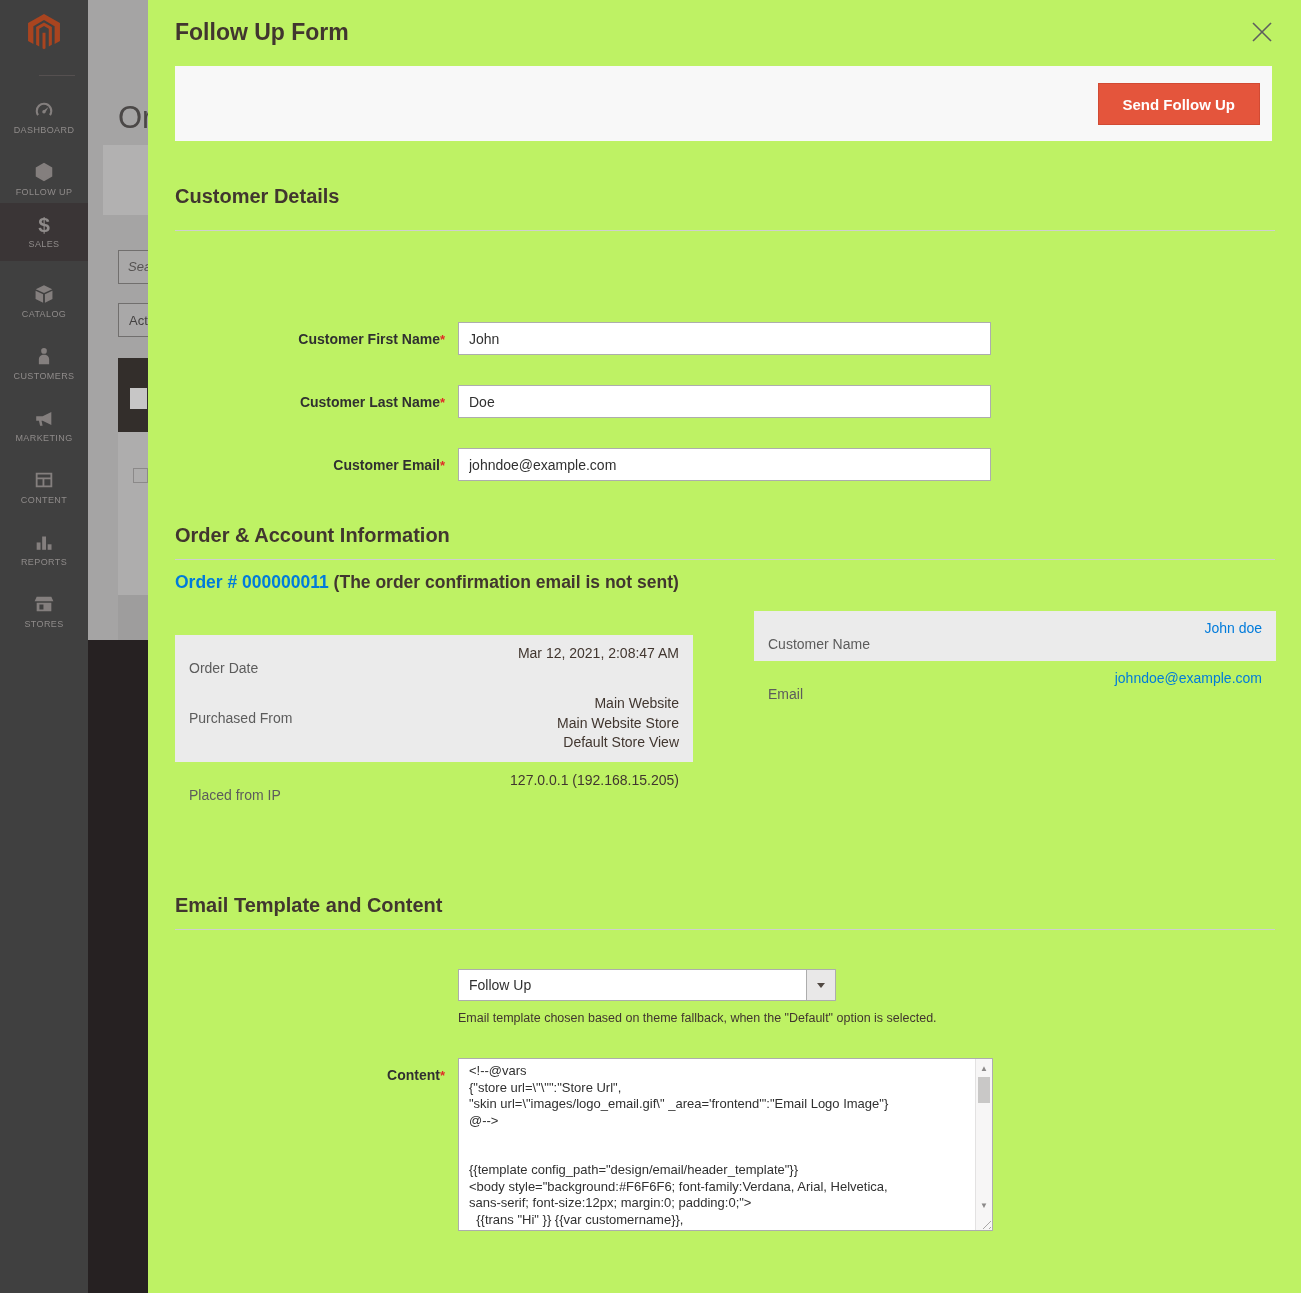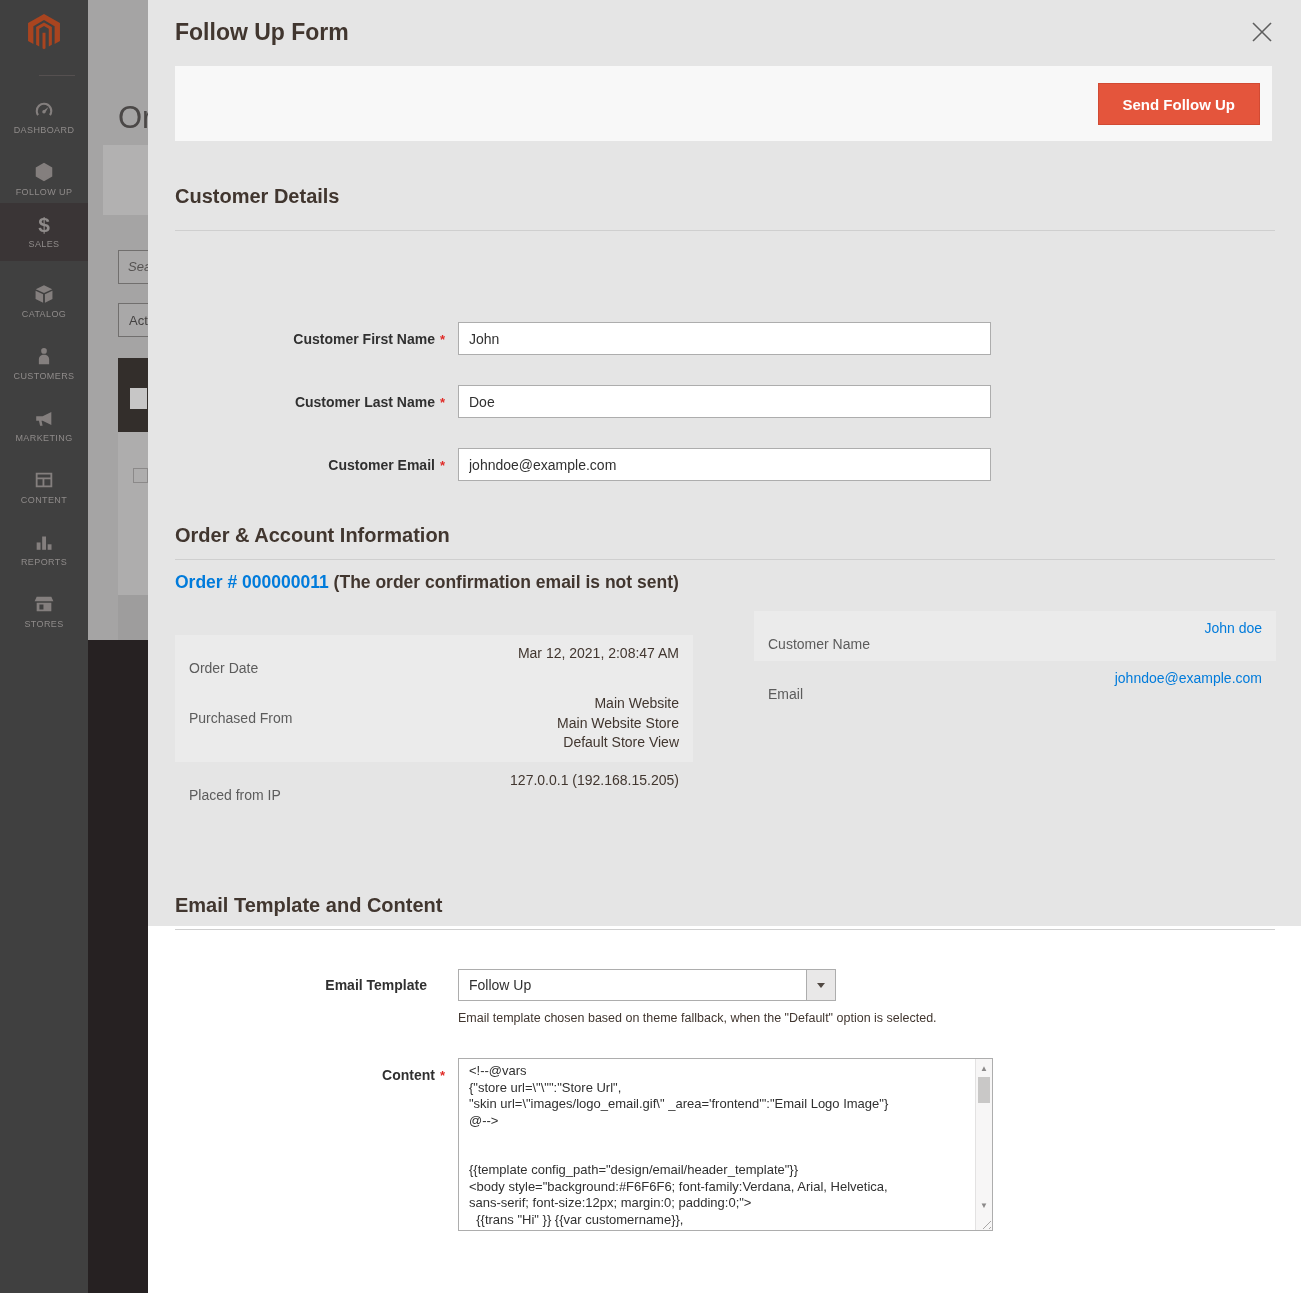--- a/index.html
+++ b/index.html
@@ -30,34 +30,34 @@
                 border:1px solid #716f6e; font-size:13px; color:#434140; padding:9px 0 0 10px;
                 white-space:nowrap; overflow:hidden; }
   .bg-grid-header { position:absolute; left:30px; top:358px; width:40px; height:74px; background:#332e2b; }
   .bg-grid-check { position:absolute; left:12px; top:30px; width:17px; height:21px; background:#c7c6c6; }
   .bg-rows { position:absolute; left:30px; top:432px; width:40px; height:163px; background:#aeadad; }
   .bg-row-check { position:absolute; left:15px; top:36px; width:15px; height:15px; border:1px solid #8b8989; }
   .bg-footer { position:absolute; left:30px; top:595px; width:40px; height:45px; background:#9e9d9d; }
   .bg-under { position:absolute; left:88px; top:640px; width:60px; height:653px; background:#262122; z-index:1; }
 
   
-  .modal { position:absolute; left:148px; top:0; width:1153px; height:926px; background:#e5e5e5; z-index:2; }
+  .modal { position:absolute; left:148px; top:0; width:1153px; height:1293px; background:#bef264; z-index:2; }
   .modal-title { position:absolute; left:27px; top:19px; font-size:23px; color:#41362f; }
   .close-btn { position:absolute; left:1100px; top:18px; width:28px; height:28px; cursor:pointer; }
   .close-btn svg { width:28px; height:28px; stroke:#5e5e5e; stroke-width:1.6; }
   .toolbar { position:absolute; left:27px; top:66px; width:1097px; height:75px; background:#f8f8f8; }
   .send-btn { position:absolute; right:12px; top:17px; height:42px; padding:0 24px; background:#e4553c;
               border:1px solid #d14a33; color:#fff; font-size:15px; font-weight:bold;
               font-family:"Liberation Sans", sans-serif; cursor:pointer; }
 
   .section-heading { position:absolute; left:27px; font-size:20px; color:#41362f; }
   .divider { position:absolute; left:27px; width:1100px; height:1px; background:#cfcfcf; }
 
   .field-label { position:absolute; left:27px; width:270px; height:33px; display:flex;
-                 align-items:center; justify-content:flex-end; gap:5px;
+                 align-items:center; justify-content:flex-end; 
                  font-size:14px; font-weight:bold; color:#303030; }
   .field-label.no-req { width:252px; }
   .req { color:#e02b27; font-size:13px; margin-top:2px; }
   .text-input { position:absolute; left:310px; width:533px; height:33px; border:1px solid #adadad;
                 background:#fff; padding:12px 10px; font-size:14px; color:#303030;
                 font-family:"Liberation Sans", sans-serif; }
 
   .order-title { position:absolute; left:27px; top:570px; width:524px; font-size:17.5px;
                  font-weight:bold; line-height:25px; color:#41362f; }
   .link { color:#007bdb; text-decoration:none; cursor:pointer; }
@@ -271,23 +271,20 @@
       </div>
       <div class="info-row">
         <span class="info-key">Email</span>
         <a class="link">johndoe@example.com</a>
       </div>
     </div>
 
     <h2 class="section-heading" style="top:894px">Email Template and Content</h2>
     <div class="divider" style="top:929px"></div>
 
-    <div class="field-label no-req" style="top:969px; height:32px">
-      <span>Email Template</span>
-    </div>
     <div class="select-box">
       <span class="select-value">Follow Up</span>
       <span class="select-arrow-btn">
         <span class="caret-down"></span>
       </span>
     </div>
     <div class="field-note">Email template chosen based on theme fallback, when the "Default" option is selected.</div>
 
     <div class="field-label" style="top:1058px; height:33px">
       <span>Content</span>

